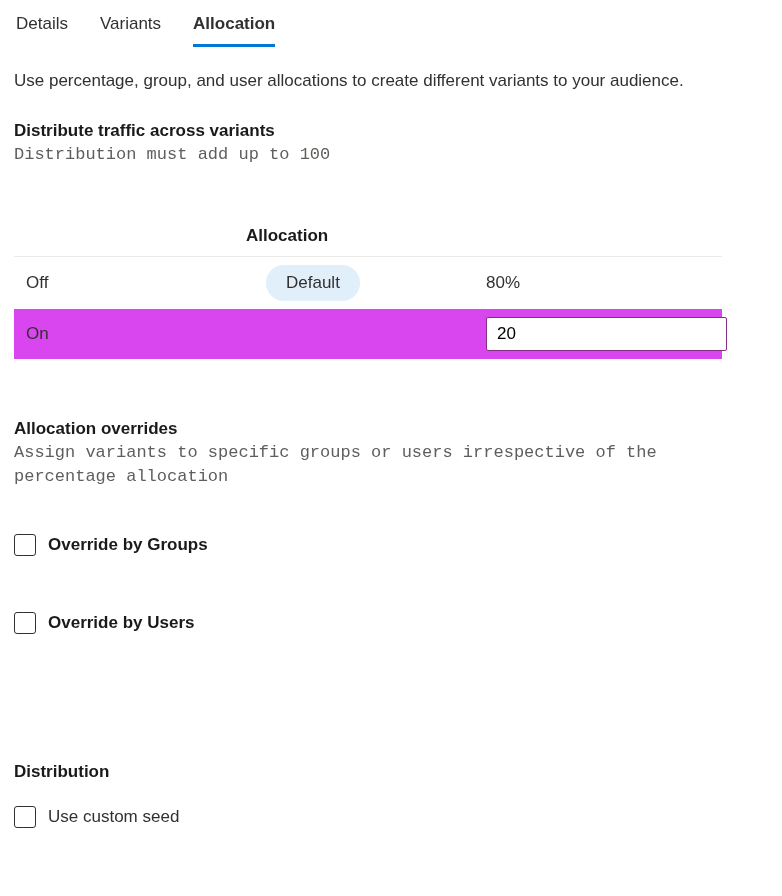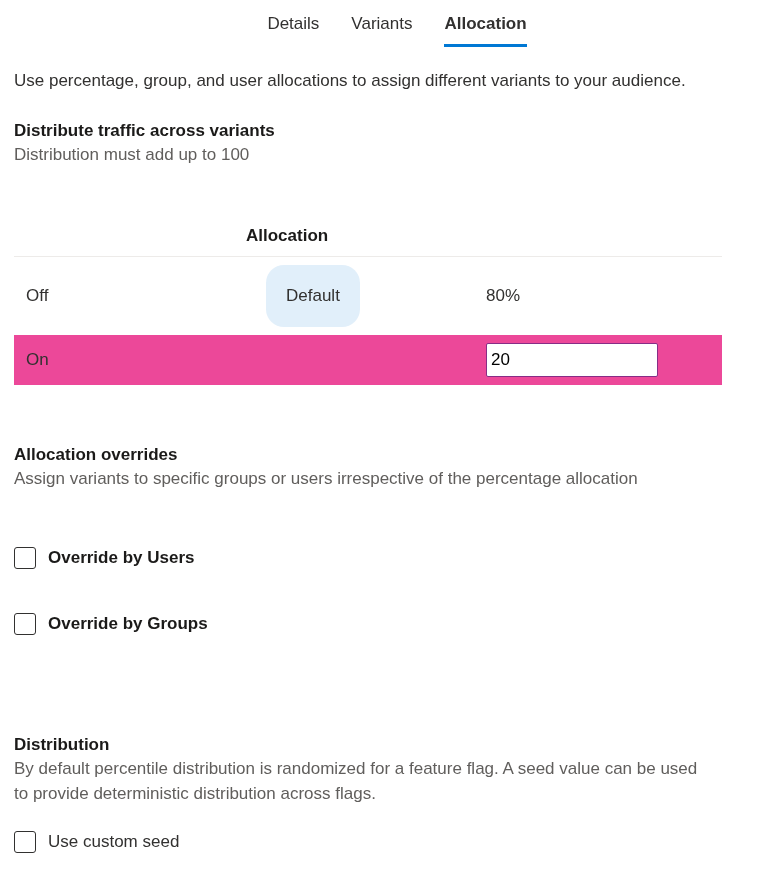--- a/index.html
+++ b/index.html
@@ -8,22 +8,21 @@
     padding: 0;
     font-family: "Segoe UI", -apple-system, BlinkMacSystemFont, sans-serif;
     font-size: 14px;
     color: #323130;
     background: #ffffff;
     width: 782px;
   }
   .tabs {
     display: flex;
     gap: 32px;
-    padding: 8px 14px 0 26px;
-    justify-content: center;
+    padding: 8px 14px 0 16px;
   }
   .tab {
     padding: 6px 0 10px 0;
     font-size: 17px;
     color: #323130;
     cursor: pointer;
     border-bottom: 3px solid transparent;
   }
   .tab.active {
     font-weight: 600;
@@ -40,20 +39,21 @@
   .section-title {
     font-size: 17px;
     font-weight: 700;
     color: #1b1a19;
     margin-bottom: 2px;
   }
   .section-sub {
     font-size: 17px;
     color: #605e5c;
     margin-bottom: 0;
+    font-family: Liberation Mono, monospace;
   }
   .variants-table {
     margin-top: 48px;
     margin-bottom: 60px;
     width: 708px;
   }
   .vt-head {
     display: flex;
     padding: 10px 12px;
     border-bottom: 1px solid #edebe9;
@@ -66,38 +66,38 @@
   .col-variant { flex: 0 0 240px; }
   .col-badge   { flex: 0 0 220px; }
   .col-alloc   { flex: 1; }
   .vt-row {
     display: flex;
     align-items: center;
     padding: 8px 12px;
     min-height: 44px;
   }
   .vt-row.highlight {
-    background: #ec4899;
+    background: #d946ef;
   }
   .vt-row .cell {
     font-size: 17px;
     color: #323130;
   }
   .badge-default {
     display: inline-block;
-    padding: 21px 20px;
+    padding: 8px 20px;
     border-radius: 18px;
     background: #e1effa;
     color: #323130;
     font-size: 17px;
   }
   .alloc-input {
-    width: 172px;
+    width: 241px;
     height: 34px;
-    padding: 4px 4px;
+    padding: 4px 10px;
     font-size: 17px;
     border: 1px solid #8a2387;
     border-color: #605e5c;
     border-radius: 2px;
     outline: none;
   }
   
   .alloc-input.active-border {
     border: 1px solid #8c4a8c;
     border-color: #7d1f7d;
@@ -143,21 +143,21 @@
 <body>
 
 <div class="tabs">
   <div class="tab">Details</div>
   <div class="tab">Variants</div>
   <div class="tab active">Allocation</div>
 </div>
 
 <div class="content">
 
-  <div class="desc">Use percentage, group, and user allocations to assign different variants to your audience.</div>
+  <div class="desc">Use percentage, group, and user allocations to create different variants to your audience.</div>
 
   <div class="section-block" style="margin-bottom:18px;">
     <div class="section-title">Distribute traffic across variants</div>
     <div class="section-sub">Distribution must add up to 100</div>
   </div>
 
   <div class="variants-table">
     <div class="vt-head">
       <div class="col col-badge"></div>
       <div class="col col-alloc">Allocation</div>
@@ -177,36 +177,35 @@
       <div class="cell col-alloc">
         <input class="alloc-input active-border" type="text" style="border: 1px solid rgb(134, 45, 134);" value="20">
       </div>
     </div>
   </div>
 
   <div class="section-block">
     <div class="section-title">Allocation overrides</div>
     <div class="section-sub">Assign variants to specific groups or users irrespective of the percentage allocation</div>
 
+    <div class="checkbox-row">
+      <div class="checkbox"></div>
+      <div class="checkbox-label">Override by Groups</div>
+    </div>
+
     <div class="checkbox-row" style="margin-top:56px;">
       <div class="checkbox"></div>
       <div class="checkbox-label">Override by Users</div>
     </div>
-
-    <div class="checkbox-row">
-      <div class="checkbox"></div>
-      <div class="checkbox-label">Override by Groups</div>
-    </div>
   </div>
 
   <div class="spacer-lg"></div>
 
-  <div class="section-block" style="margin-bottom:0;">
+  <div class="section-block" style="margin-bottom:0;margin-top:28px;">
     <div class="section-title">Distribution</div>
-    <div class="section-sub">By default percentile distribution is randomized for a feature flag. A seed value can be used to provide deterministic distribution across flags.</div>
 
     <div class="checkbox-row tight" style="margin-top:24px;">
       <div class="checkbox"></div>
       <div class="checkbox-label normal">Use custom seed</div>
     </div>
   </div>
 
 </div>
 
 </body></html>

